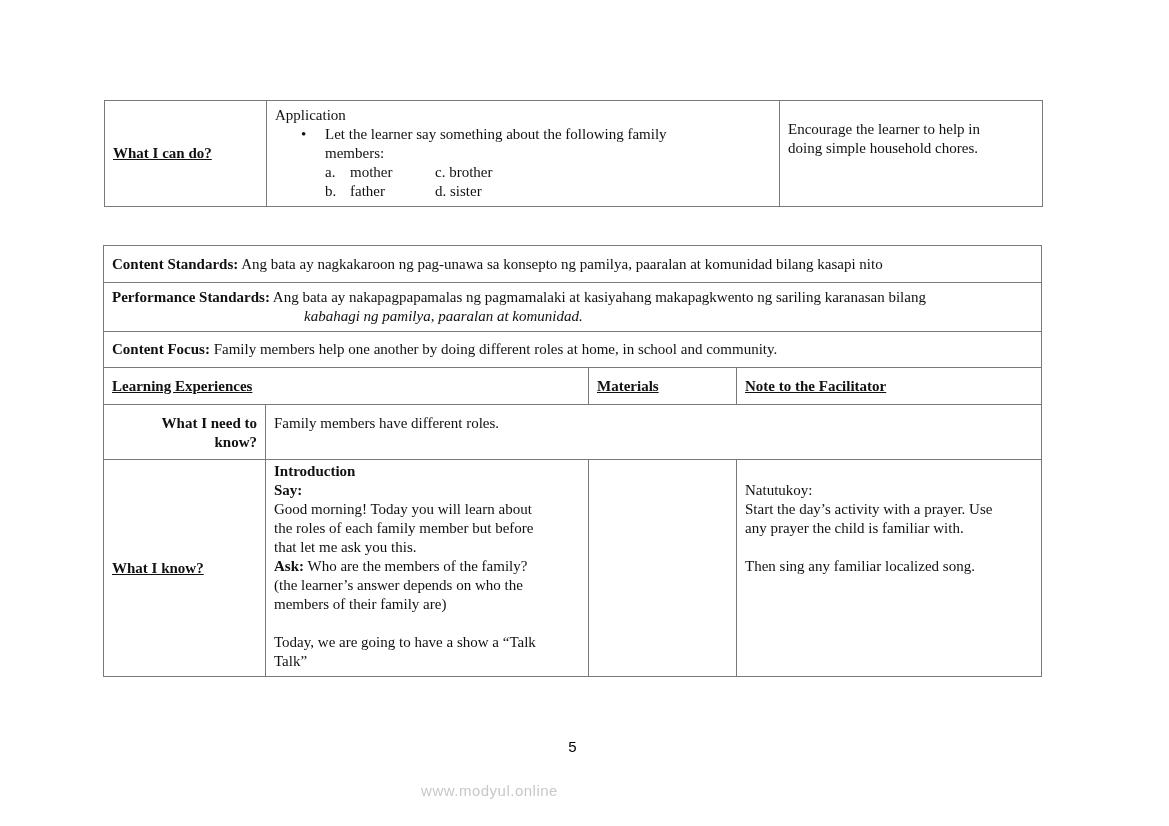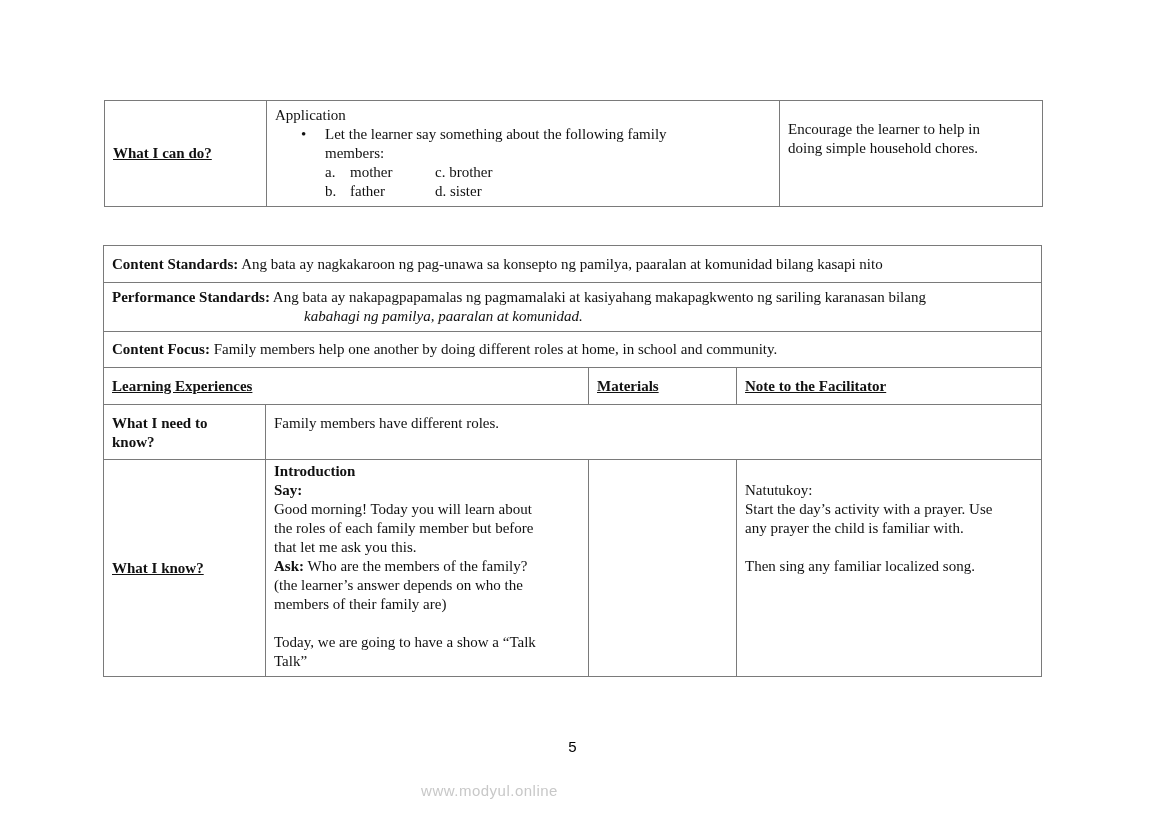--- a/index.html
+++ b/index.html
@@ -87,21 +87,21 @@
     <td colspan="4" style="vertical-align:middle">
       <span class="b">Content Focus:</span><span> Family members help one another by doing different roles at home, in school and community.</span>
     </td>
   </tr>
   <tr style="height:37px">
     <td colspan="2" class="b center">Learning Experiences</td>
     <td class="b center">Materials</td>
     <td class="b center">Note to the Facilitator</td>
   </tr>
   <tr style="height:55px">
-    <td class="b" style="text-align:left;padding-top:9px">
+    <td class="b" style="text-align:right;padding-top:9px">
       <div>What I need to</div>
       <div>know?</div>
     </td>
     <td colspan="3" style="padding-top:9px">Family members have different roles.</td>
   </tr>
   <tr style="height:212px">
     <td class="b center">What I know?</td>
     <td style="padding-top:2px">
       <div class="b">Introduction</div>
       <div class="b">Say:</div>

